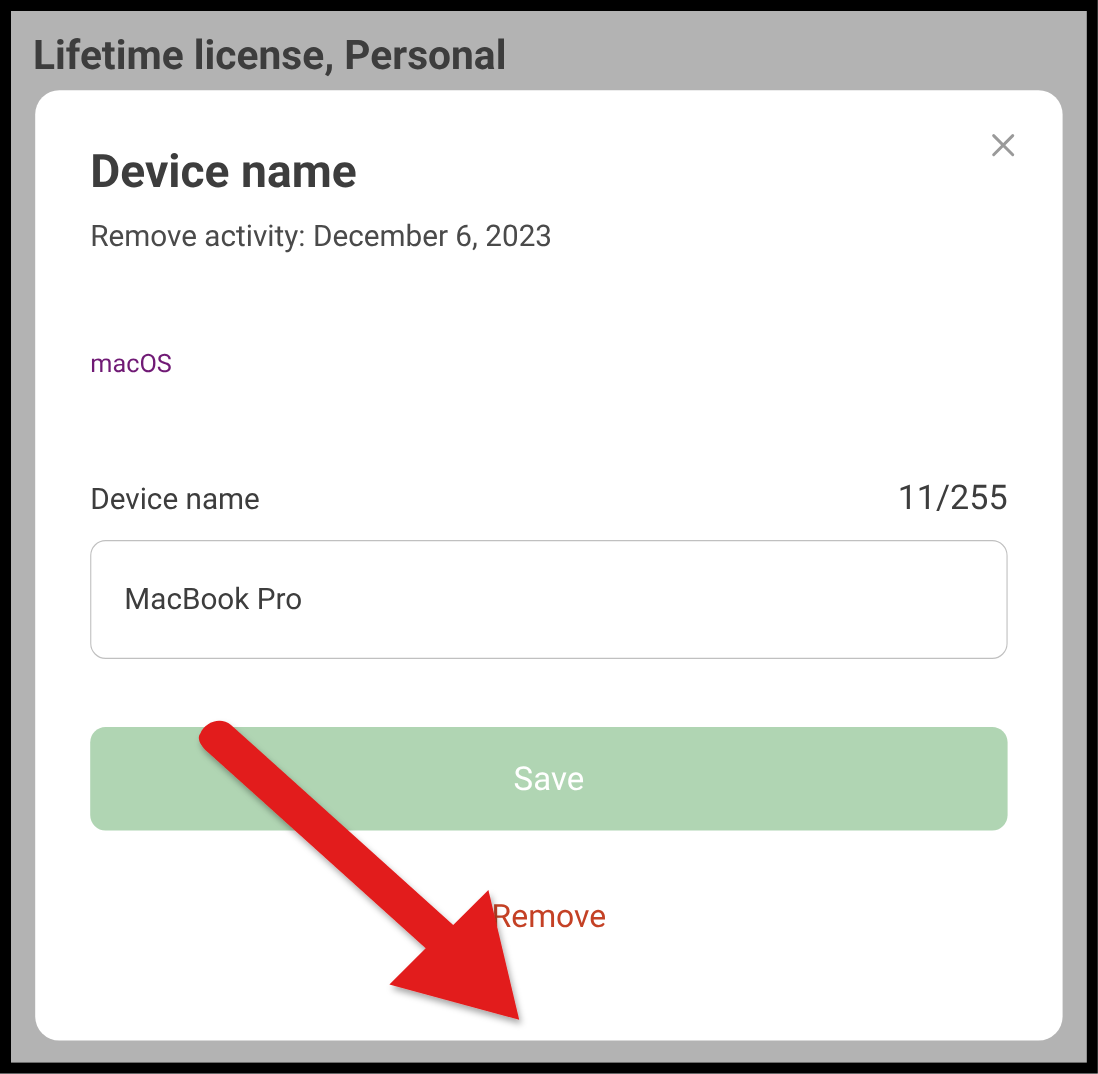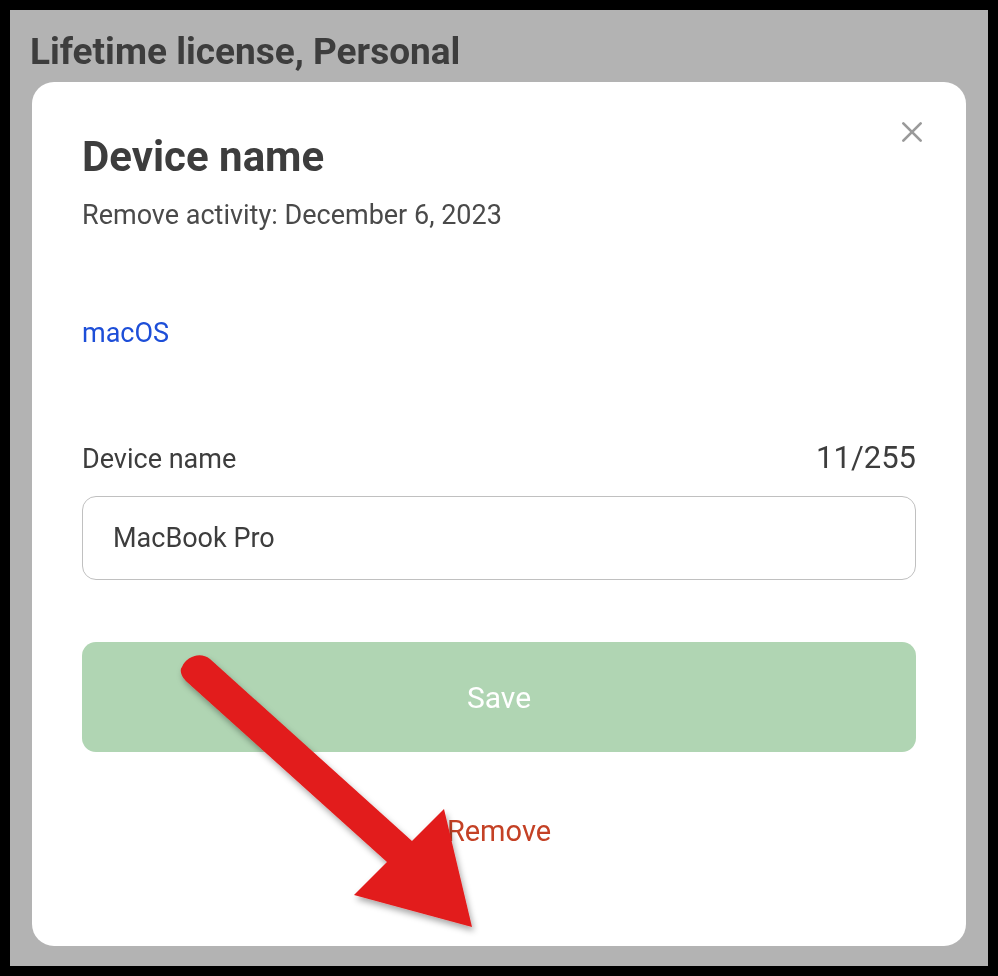--- a/index.html
+++ b/index.html
@@ -67,54 +67,54 @@
     }
     .device-type-section {
       margin-top: 86px;
     }
     .device-type-label {
       font-size: 24px;
       color: #aaaaaa;
       margin-bottom: 14px;
     }
     .device-type-value {
-      font-size: 27px;
-      color: #1d4ed8;
+      font-size: 23px;
+      color: #701a75;
     }
     .device-name-section {
       margin-top: 90px;
     }
     .device-name-label-row {
       display: flex;
       justify-content: space-between;
       align-items: baseline;
       margin-bottom: 20px;
     }
     .device-name-label {
       font-size: 27px;
       color: #3d3d3d;
     }
     .char-count {
       font-size: 31px;
       color: #3d3d3d;
     }
     .device-name-input {
       width: 100%;
-      height: 84px;
+      height: 108px;
       border: 1.5px solid #c0c0c0;
       border-radius: 14px;
       font-size: 27px;
       color: #3d3d3d;
       padding: 0 30px;
       outline: none;
       font-family: inherit;
     }
     .save-button {
       width: 100%;
-      height: 110px;
+      height: 94px;
       background: #b0d5b3;
       border: none;
       border-radius: 14px;
       font-size: 30px;
       color: #fff;
       font-weight: 400;
       margin-top: 62px;
       cursor: pointer;
       font-family: inherit;
     }

